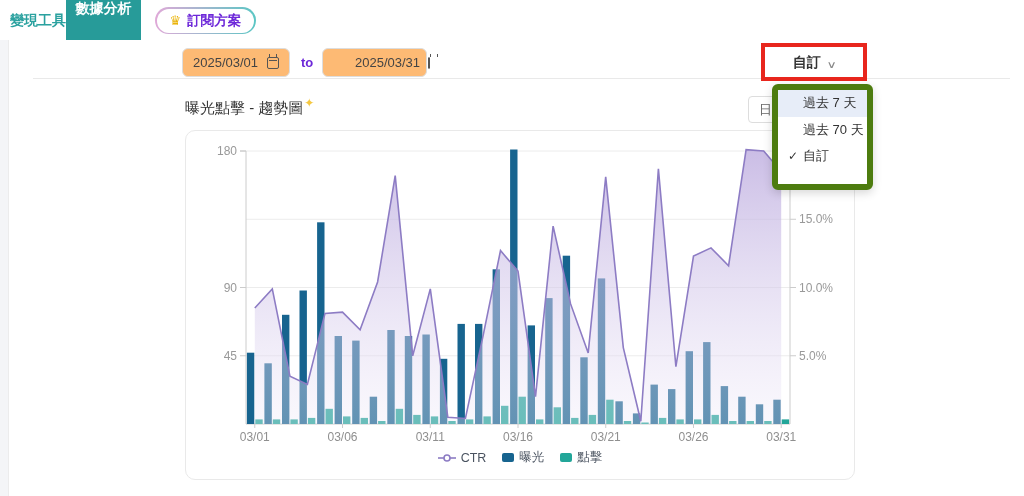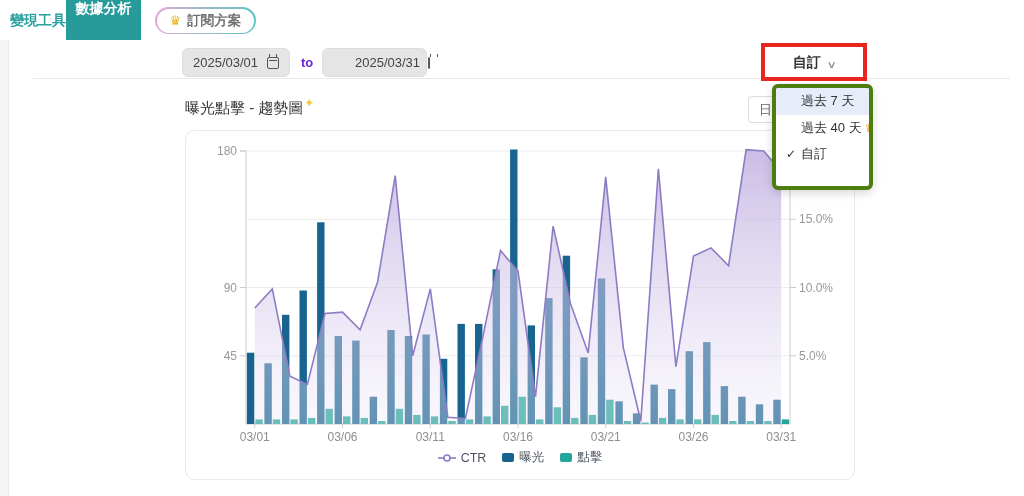--- a/index.html
+++ b/index.html
@@ -12,29 +12,29 @@
   .nav-link { position:absolute; left:10px; top:0; height:40px; line-height:40px;
     font-size:14px; font-weight:700; color:#2aa19f; cursor:pointer; }
   .nav-tab-active { position:absolute; left:66px; top:0; width:75px; height:40px;
     background:#279b99; color:#fff; font-size:14px; font-weight:700;
     display:flex; justify-content:center; cursor:pointer; }
   .pill-wrap { position:absolute; left:155px; top:7px; height:27px; border-radius:14px;
     padding:1.5px; background:linear-gradient(90deg,#e0a9d8,#5bc6c4); cursor:pointer; }
   .pill-inner { height:24px; border-radius:12.5px; background:#fff; display:flex;
     align-items:center; gap:6px; padding:0 13px; }
   .crown { color:#eab308; font-size:13px; line-height:1; }
-  .pill-label { font-size:13.5px; font-weight:700; color:#737373; }
+  .pill-label { font-size:13.5px; font-weight:700; color:#6d28d9; }
 
   
   .gutter { position:absolute; left:0; top:40px; width:9px; height:456px;
     background:#f4f5f7; border-right:1px solid #ececec; }
 
   
   .date-input { position:absolute; top:48px; height:29px; border:1px solid #ddd;
-    border-radius:6px; background:#e5e5e5; display:flex; align-items:center;
+    border-radius:6px; background:#fdba74; display:flex; align-items:center;
     justify-content:space-between; padding:0 10px; cursor:pointer; }
   .date-input .dval { font-size:13px; color:#444; }
   .cal-icon { position:relative; width:12px; height:12px; border:1.5px solid #555;
     border-radius:2px; margin-left:8px; }
   .cal-icon::before { content:""; position:absolute; left:1px; right:1px; top:2px;
     border-top:1.5px solid #555; }
   .cal-icon::after { content:""; position:absolute; top:-4px; left:1px; width:6px; height:3px;
     border-left:1.5px solid #555; border-right:1.5px solid #555; }
   .to-label { position:absolute; left:301px; top:48px; height:29px; line-height:29px;
     font-size:13px; font-weight:700; color:#6d28d9; }
@@ -59,21 +59,21 @@
   .card { position:absolute; left:185px; top:130px; width:670px; height:350px;
     border:1px solid #e9e9e9; border-radius:10px; background:#fff; }
   .legend-row { position:absolute; left:0; top:318px; width:668px; display:flex;
     justify-content:center; gap:16px; align-items:center; }
   .legend-item { display:flex; align-items:center; gap:5px; font-size:12.5px;
     color:#4a5360; cursor:pointer; }
   .lg-sq { width:12px; height:9px; border-radius:2px; display:inline-block; }
 
   
   .menu { position:absolute; left:772px; top:84px; width:101px; height:106px; z-index:20;
-    background:#fff; border:4px solid #4d7c0f; border-radius:6px;
+    background:#fff; border:6px solid #4d7c0f; border-radius:6px;
     box-shadow:0 3px 10px rgba(0,0,0,.16); overflow:hidden; }
   .menu-item { position:relative; height:26.5px; line-height:26.5px; font-size:13px;
     color:#333; padding-left:25px; cursor:pointer; white-space:nowrap; }
   .menu-item.hl { background:#e7edf8; }
   .menu-check { position:absolute; left:10px; top:0; font-size:12px; color:#333; }
   .menu-crown { color:#e6a817; font-size:12px; margin-left:3px; }
 
   
   .red-box { position:absolute; left:761px; top:43px; width:106px; height:38px;
     border:4px solid #e8261d; z-index:30; pointer-events:none; }
@@ -251,21 +251,21 @@
           <span>點擊</span>
         </div>
       </div>
   </div>
 
   <div class="menu">
     <div class="menu-item hl">
       <span>過去 7 天</span>
     </div>
     <div class="menu-item">
-      <span>過去 40 天</span><span class="menu-crown">♛</span>
+      <span>過去 70 天</span><span class="menu-crown">♛</span>
     </div>
     <div class="menu-item">
       <span class="menu-check">✓</span>
       <span>自訂</span>
     </div>
   </div>
 
   <div class="red-box"></div>
 
 </div>

